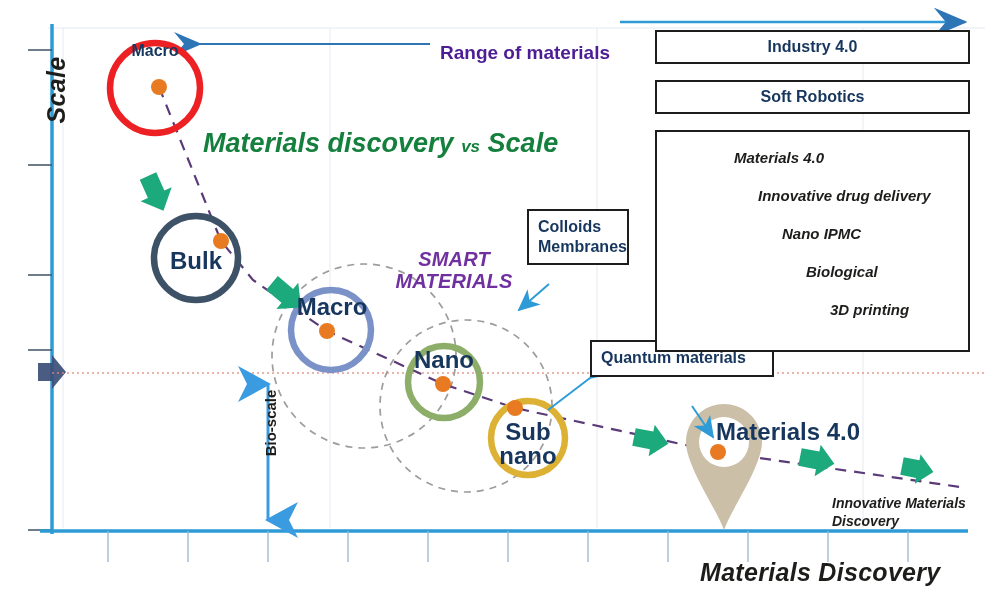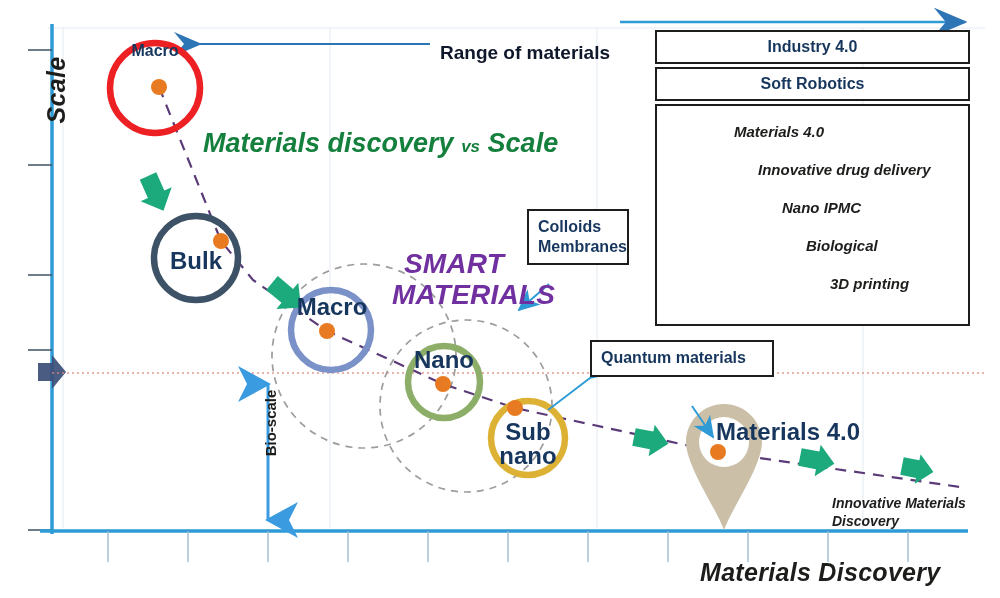--- a/index.html
+++ b/index.html
@@ -26,26 +26,26 @@
   }
 
   #chart-title{
     position:absolute;left:203px;top:128px;white-space:nowrap;
     font-size:27px;font-style:italic;font-weight:bold;color:#15803d;
   }
   #chart-title .vs{font-size:17px;font-style:italic;font-weight:bold;}
 
   #range-of-materials-label{
     position:absolute;left:440px;top:42px;white-space:nowrap;
-    font-size:19px;font-weight:bold;color:#0f172a;
+    font-size:19px;font-weight:bold;color:#4c1d95;
   }
 
   #smart-materials-label{
     position:absolute;left:392px;top:248px;width:124px;text-align:center;
-    font-size:28px;font-style:italic;font-weight:bold;color:#7030A0;
+    font-size:20px;font-style:italic;font-weight:bold;color:#7030A0;
     line-height:1.12;letter-spacing:.2px;
   }
 
   #bio-scale-label{
     position:absolute;left:215px;top:408px;width:110px;height:30px;
     font-size:15px;font-weight:bold;color:#1d1d1b;
     transform:rotate(-90deg);transform-origin:50% 50%;
     display:flex;align-items:center;justify-content:center;white-space:nowrap;
   }
 
@@ -76,21 +76,21 @@
   #callout-colloids{left:527px;top:209px;width:102px;}
   #callout-quantum {left:590px;top:340px;width:184px;}
 
   
   #legend-box{
     position:absolute;left:655px;top:30px;width:315px;height:300px;
     box-sizing:border-box;
   }
   .legend-band{
     box-sizing:border-box;width:100%;height:34px;background:#fff;
-    border:2.5px solid #1d1d1b;margin-bottom:3px;
+    border:2.5px solid #1d1d1b;margin-bottom:16px;
     display:flex;align-items:center;justify-content:center;
     font-size:16px;font-weight:bold;color:#17365D;
   }
   #legend-list-panel{
     box-sizing:border-box;width:100%;height:222px;background:#fff;
     border:2.5px solid #1d1d1b;position:relative;overflow:hidden;
   }
   .legend-item{
     position:absolute;font-size:15px;font-style:italic;font-weight:bold;
     color:#1d1d1b;white-space:nowrap;

